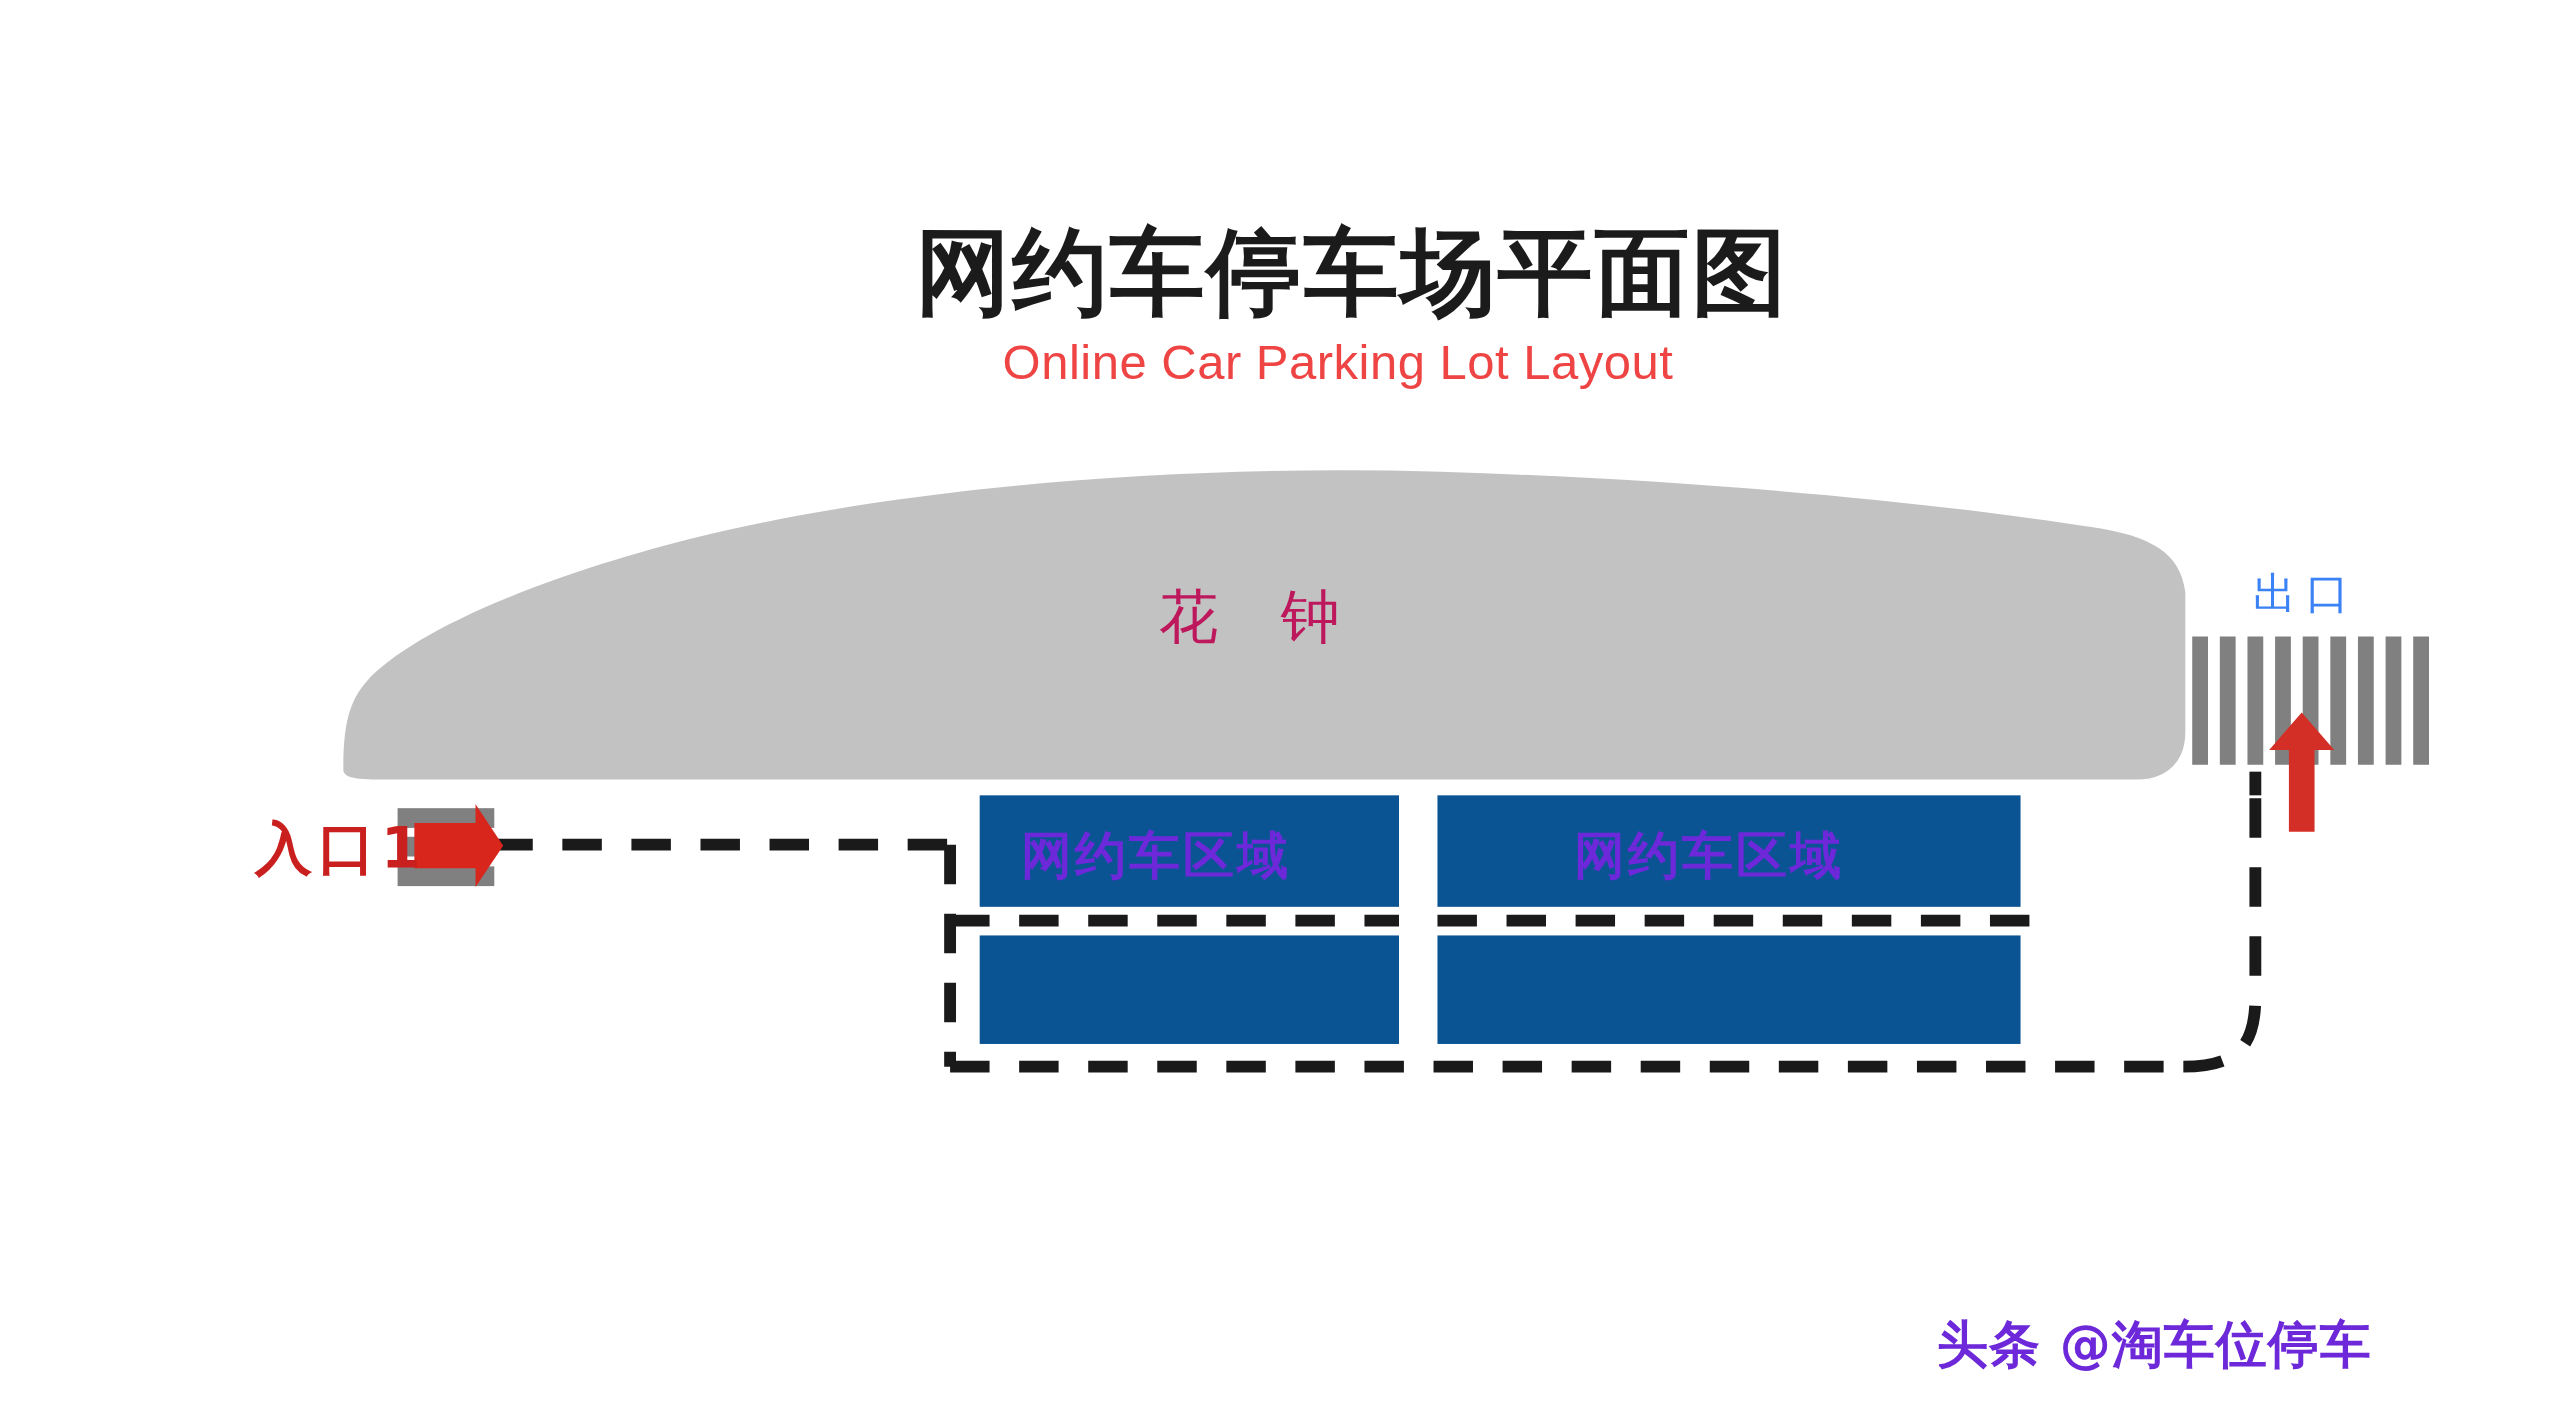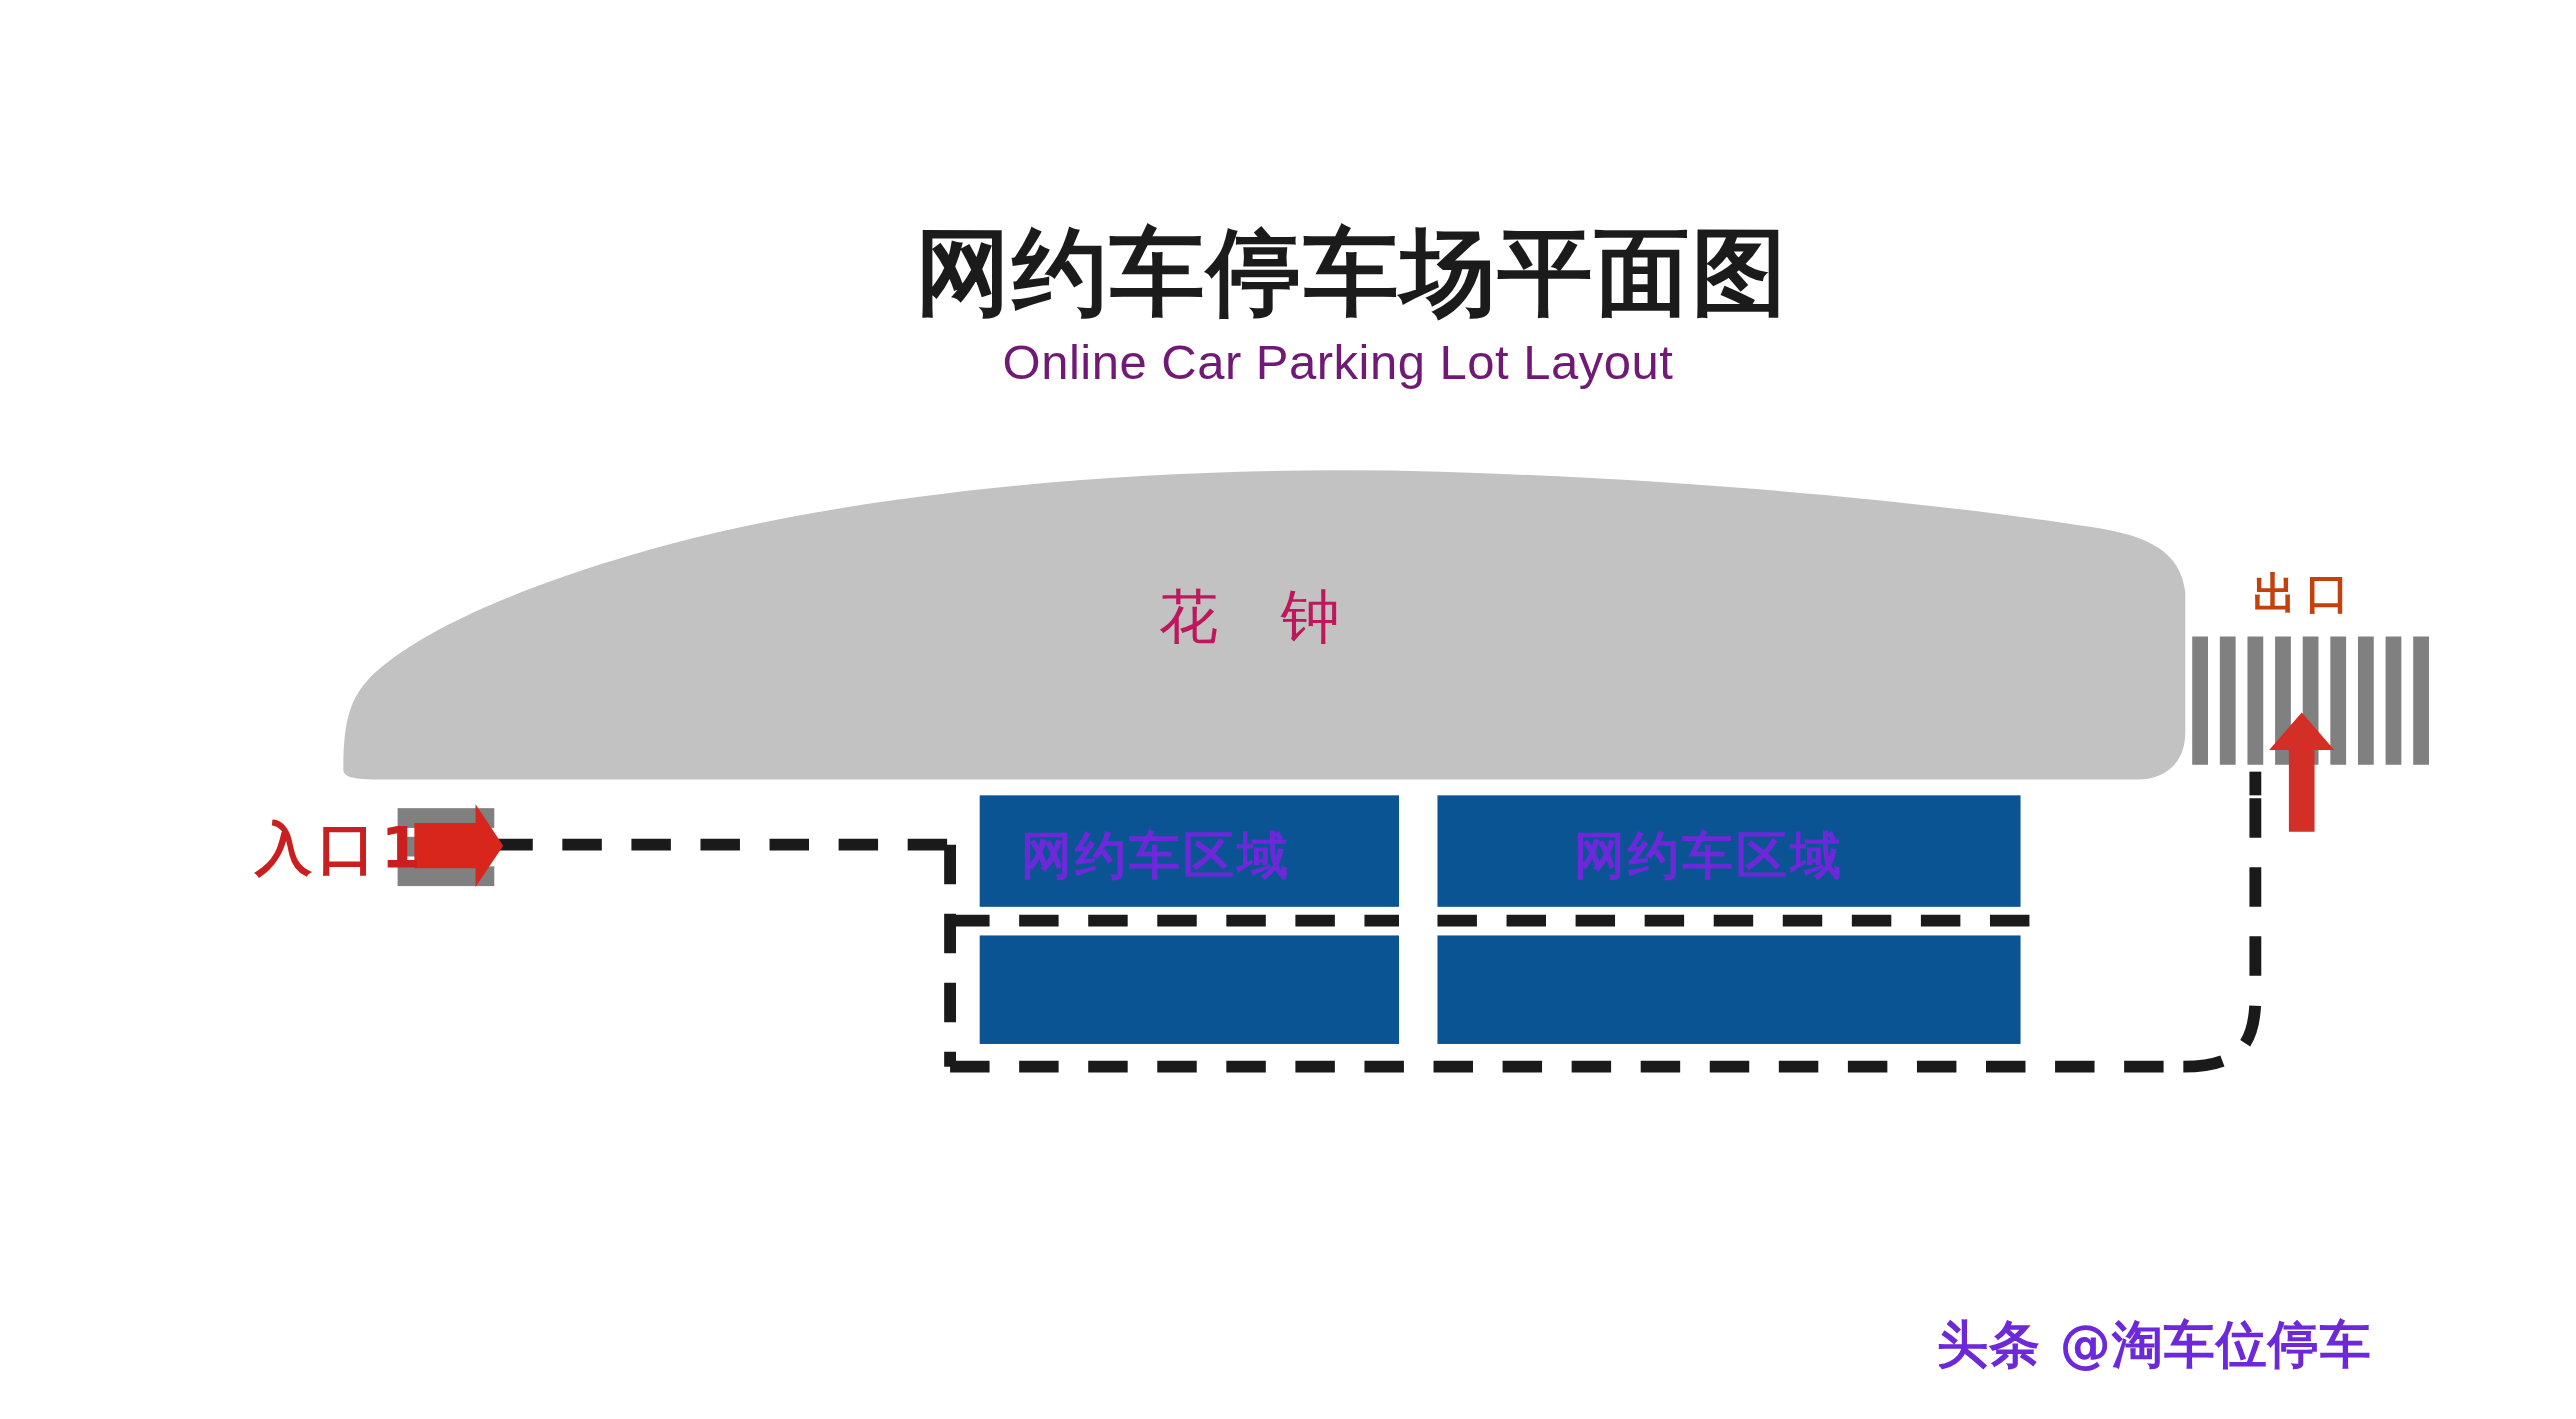--- a/index.html
+++ b/index.html
@@ -32,21 +32,21 @@
     color: #1b1b1b;
     letter-spacing: 2px;
     line-height: 1.0;
     margin: 0;
     padding-left: 128px;
   }
   #title-en {
     font-family: "Liberation Sans", "DejaVu Sans", sans-serif;
     font-size: 49px;
     font-weight: 400;
-    color: #701a75;
+    color: #ef4444;
     letter-spacing: 0.5px;
     margin: 14px 0 0 0;
     padding-left: 100px;
   }
 
   
   #canvas {
     position: absolute;
     left: 0;
     top: 0;
@@ -73,22 +73,22 @@
     font-size: 57px;
     font-weight: 700;
     color: #c9201f;
     letter-spacing: 6px;
     left: 219px;
     top: 811px;
     margin-left: 36px;
   }
   #exit-label {
     font-size: 43px;
-    font-weight: 700;
-    color: #c2410c;
+    font-weight: 400;
+    color: #3b82f6;
     letter-spacing: 10px;
     left: 2253px;
     top: 565px;
   }
   .zone-label {
     position: absolute;
     font-family: "DejaVu Sans", "Liberation Sans", sans-serif;
     font-size: 51px;
     font-weight: 700;
     color: #6d28d9;

